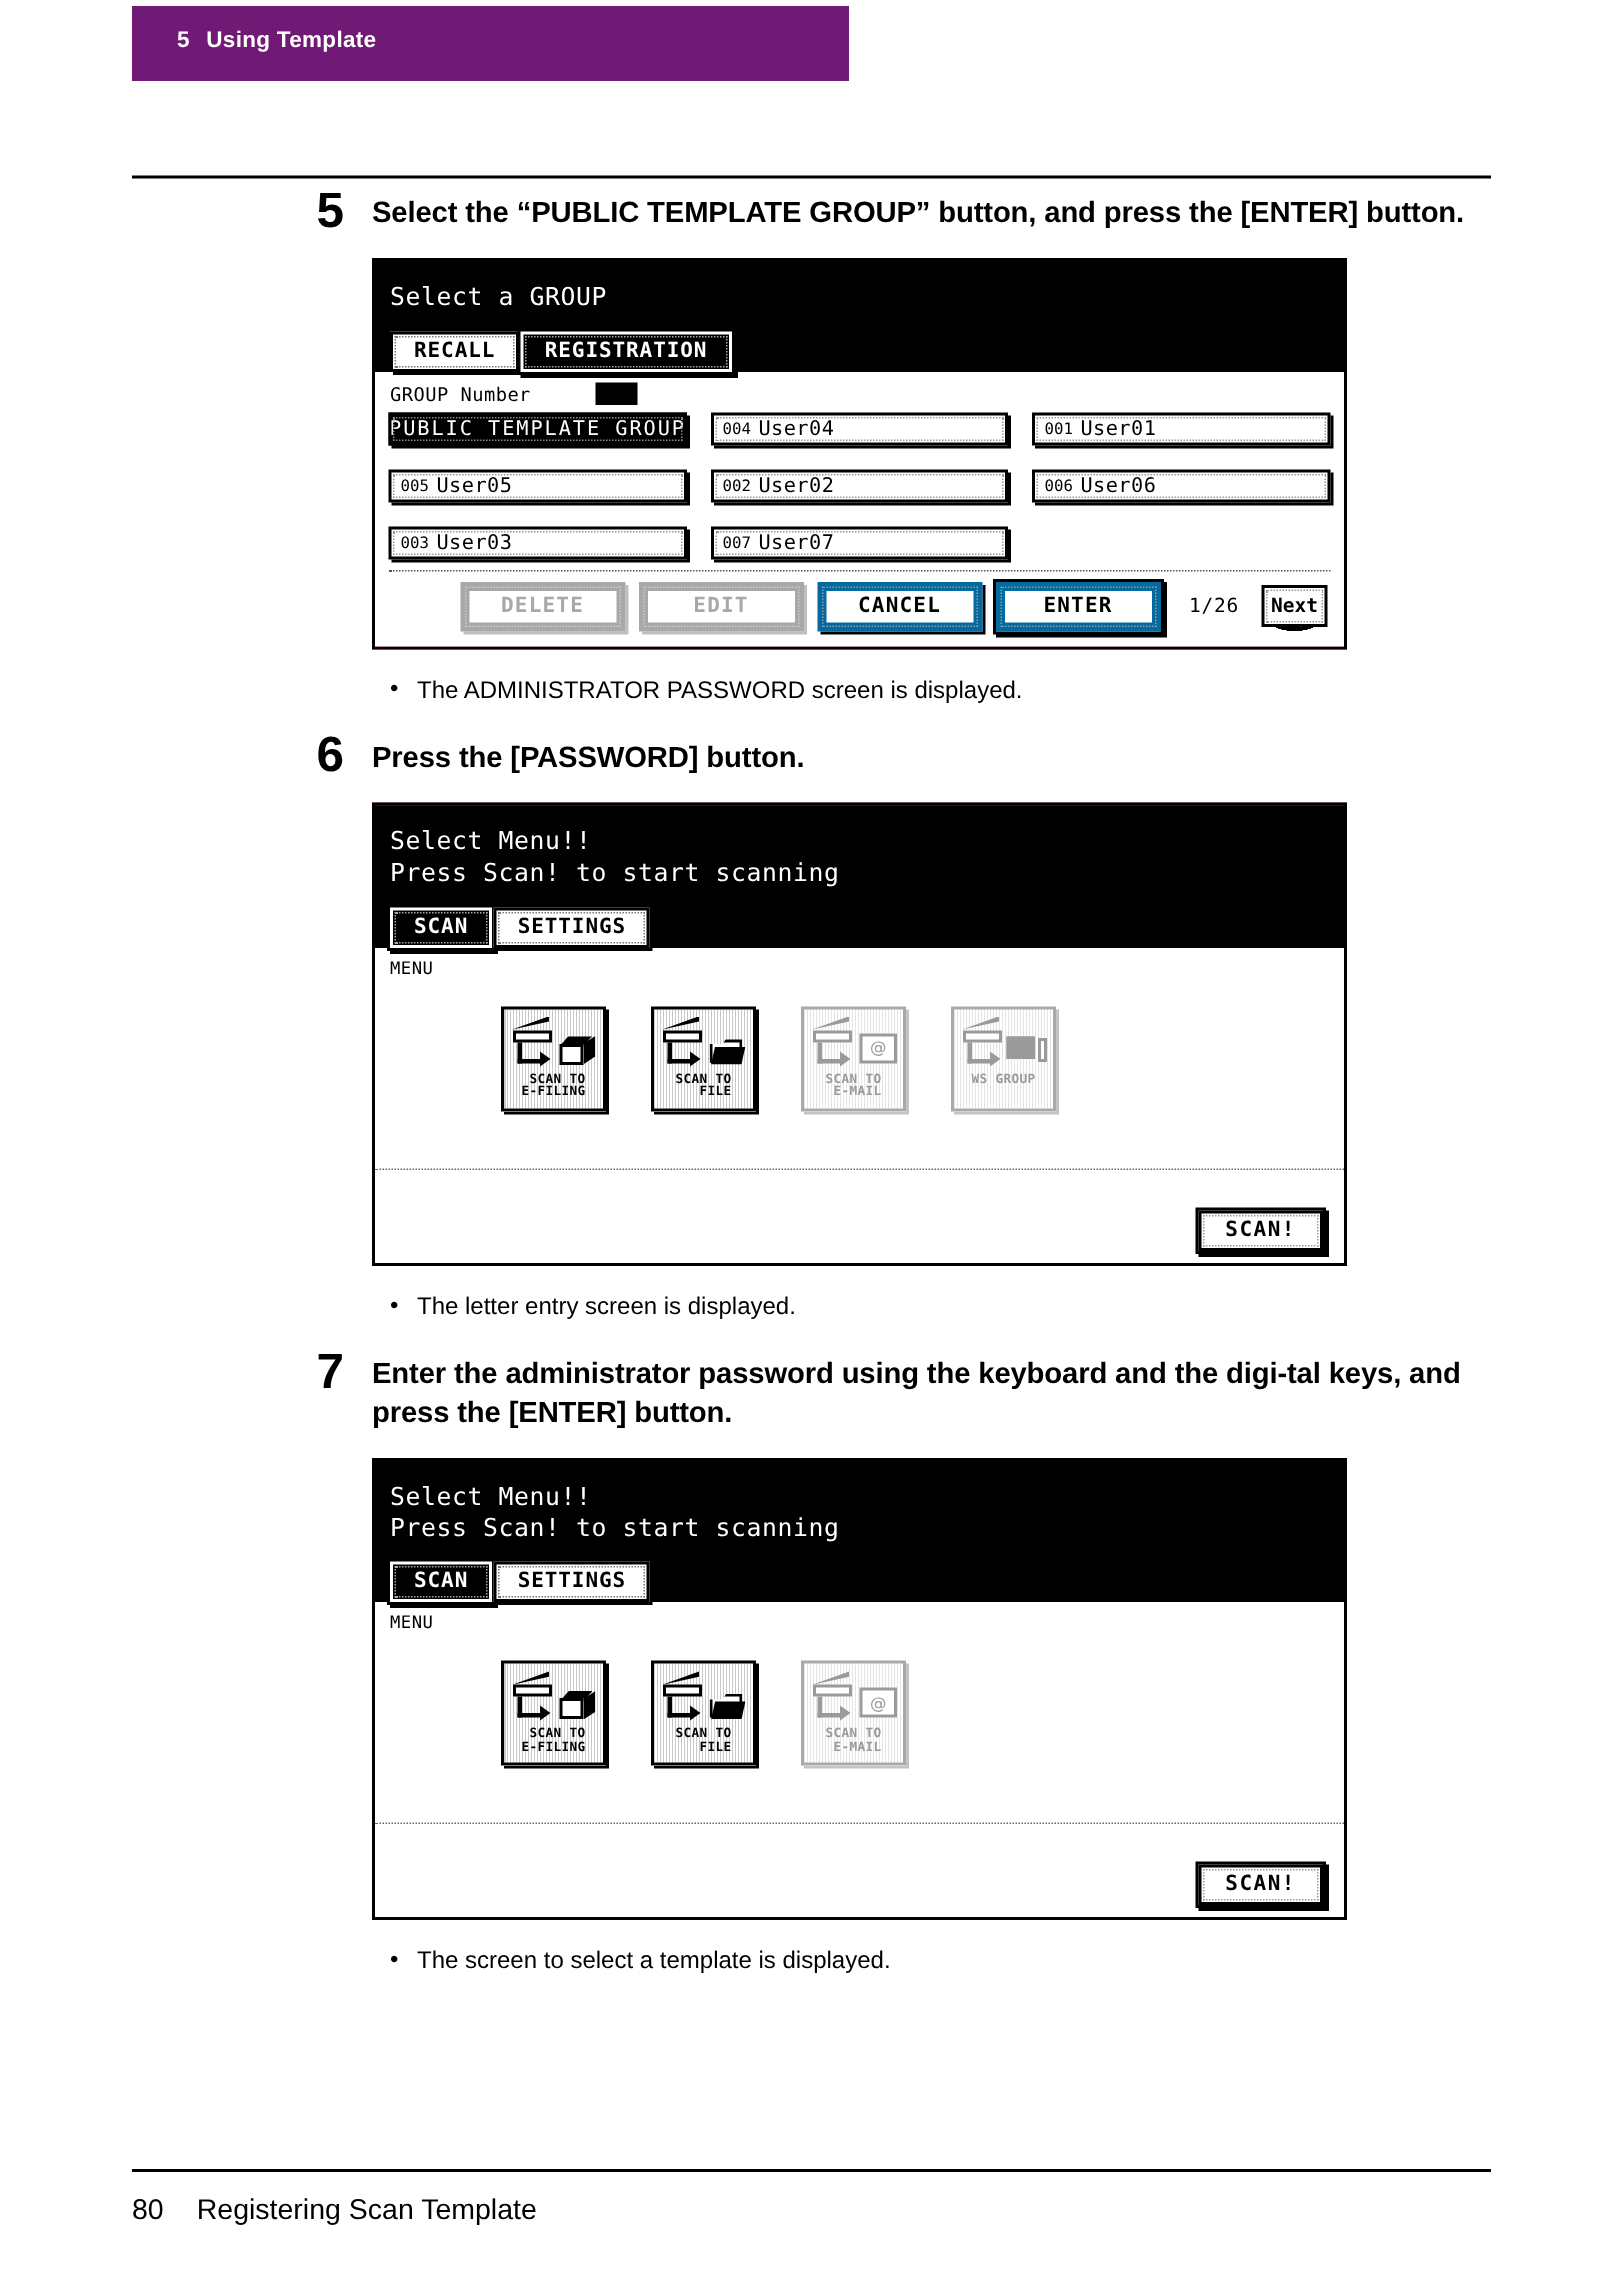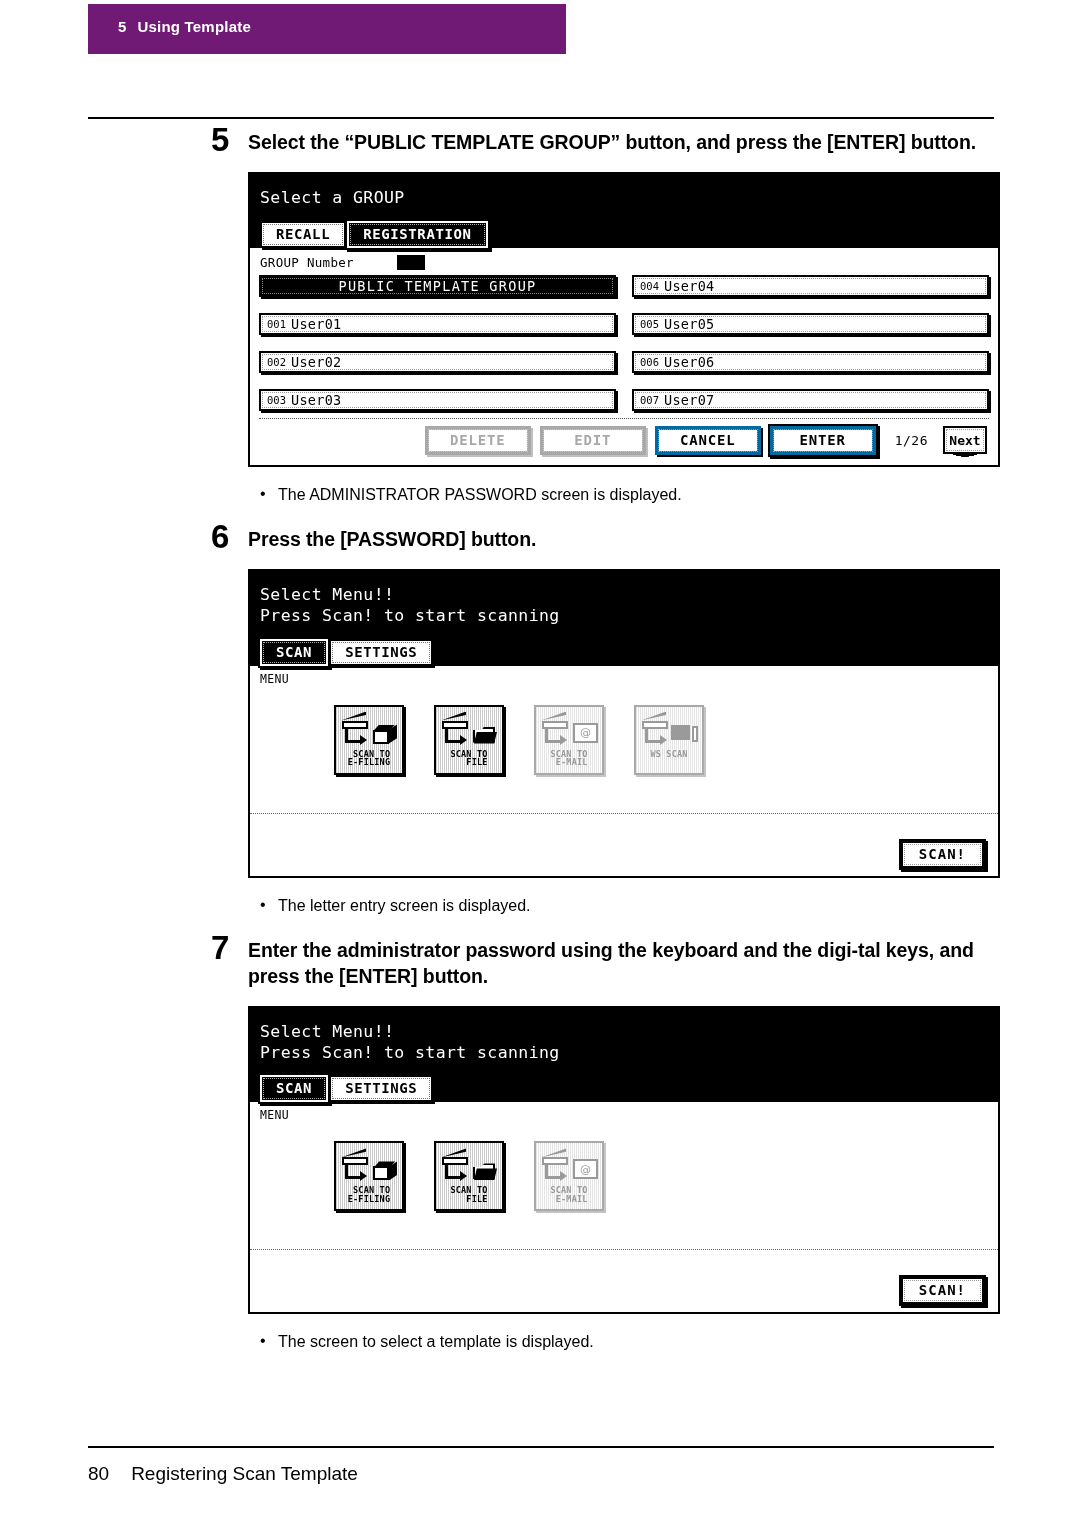--- a/index.html
+++ b/index.html
@@ -86,21 +86,21 @@
     position: absolute;
     left: 172px;
     top: -1px;
     font-size: 16px;
   }
 
   
   .lcd {
     position: relative;
     margin-left: 160px;
-    width: 752px;
+    width: 650px;
     border: 2px solid #000;
     background: #ef4444;
     font-family: "DejaVu Sans Mono", monospace;
     box-sizing: border-box;
   }
   .lcd-black {
     background: #000;
     color: #fff;
     padding: 14px 10px 0 10px;
     position: relative;
@@ -170,21 +170,21 @@
   .gn-field {
     width: 28px;
     height: 15px;
     background: #000;
     margin-left: 43px;
   }
 
   
   .keygrid {
     display: grid;
-    grid-template-columns: 1fr 1fr;
+    grid-template-columns: 1fr 1fr 1fr;
     column-gap: 10px;
     row-gap: 5px;
     gap: 16px;
   }
   .keybtn {
     border: 2px solid #000;
     background: #fff;
     height: 22px;
     display: flex;
     align-items: center;
@@ -218,21 +218,21 @@
 
   
   .actionbar {
     display: flex;
     align-items: center;
     justify-content: flex-end;
     gap: 9px;
     padding: 7px 2px 2px 0;
   }
   .abtn {
-    border: 4px solid #0369a1;
+    border: 6px solid #0369a1;
     background: #fff;
     font-size: 14px;
     font-weight: bold;
     letter-spacing: .8px;
     padding: 2px 12px 3px 12px;
     box-shadow: 2px 2px 0 #000;
     outline: 1px dotted #999;
     outline-offset: -4px;
     min-width: 74px;
     text-align: center;
@@ -620,21 +620,21 @@
         <div class="micon dim">
           <div class="glyph">
             <div class="scn-bar"></div>
               <div class="scn-lid"></div>
               <div class="scn-arrow"></div>
             <div class="tgt-pc">
                 <div class="mon"></div>
                 <div class="tower"></div>
               </div>
           </div>
-          <div class="cap">WS SCAN</div>
+          <div class="cap">WS GROUP</div>
         </div>
       </div>
       <div class="scanbar">
         <div class="scan-btn">SCAN!</div>
       </div>
     </div>
   </div>
 
   <div class="note" style="margin-top:18px;">
     <span class="dot">•</span>

